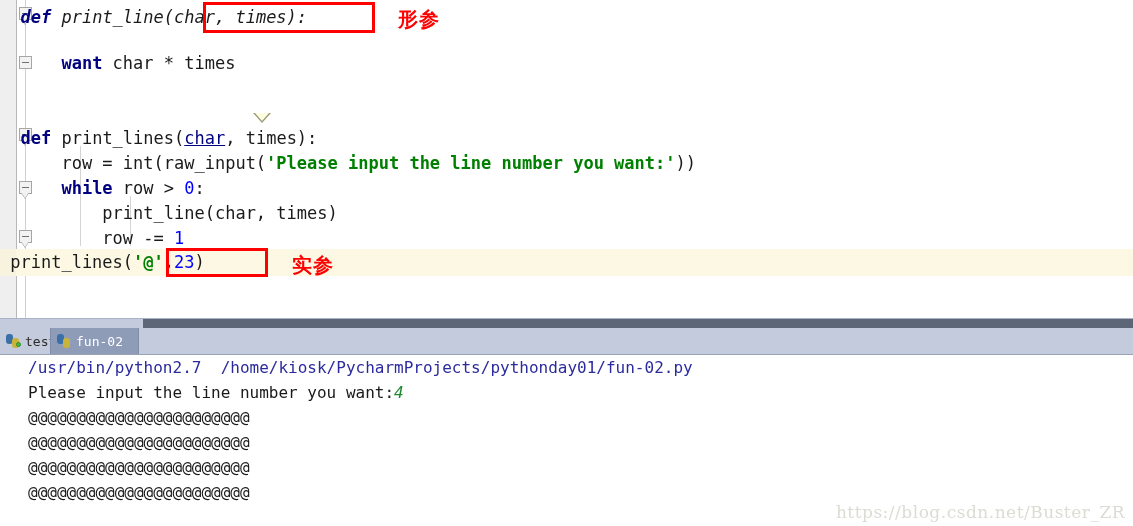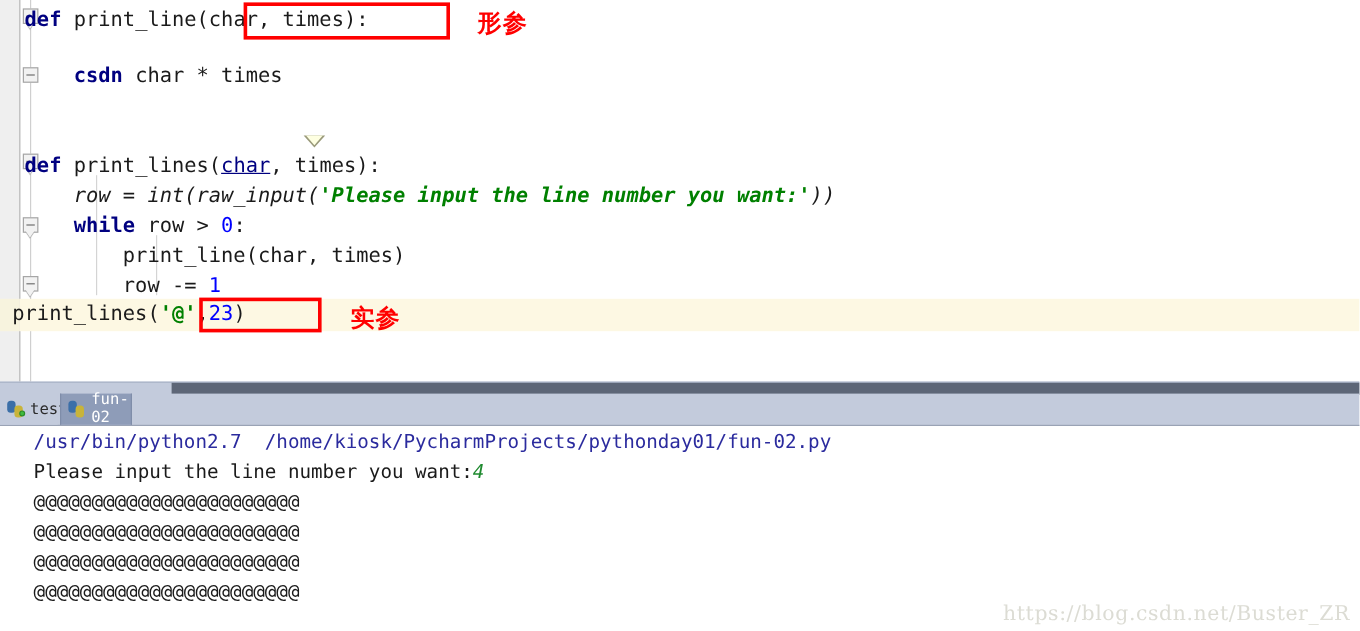--- a/index.html
+++ b/index.html
@@ -179,21 +179,21 @@
     padding: 0 10px 0 6px;
     font-family: "DejaVu Sans Mono", "Liberation Mono", monospace;
     font-size: 13px;
     color: #2b2b2b;
   }
   .run-tab.inactive {
     left: 0; width: 48px;
     background: #c3cbdc;
   }
   .run-tab.active {
-    left: 50px; width: 60px;
+    left: 50px; width: 89px;
     background: #8e9cb8;
     color: #ffffff;
     border-left: 1px solid #7f8da9;
     border-right: 1px solid #7f8da9;
   }
   .py-icon {
     position: relative;
     width: 14px; height: 14px;
     margin-right: 5px;
     flex: none;
@@ -289,24 +289,24 @@
       <div class="tip"></div>
   </div>
 
   <div id="current-line-gutter-hl"></div>
   <div id="current-line-highlight"></div>
 
   <div class="indent-guide" style="left:80px; top:146px; height:100px;"></div>
   <div class="indent-guide" style="left:130px; top:196px; height:50px;"></div>
 
   <div id="code-lines">
-      <div class="code-line" style="top: 5px;"><span class="plain">  </span><span class="kw">def</span><span class="plain"> print_line(char, times):</span></div>
-      <div class="code-line" style="top: 51px;"><span class="plain">      </span><span class="kw">csdn</span><span class="plain"> char * times</span></div>
+      <div class="code-line" style="top: 5px; font-style: italic;"><span class="plain">  </span><span class="kw">def</span><span class="plain"> print_line(char, times):</span></div>
+      <div class="code-line" style="top: 51px;"><span class="plain">      </span><span class="kw">want</span><span class="plain"> char * times</span></div>
       <div class="code-line" style="top: 126px;"><span class="plain">  </span><span class="kw">def</span><span class="plain"> print_lines(</span><span class="param-link">char</span><span class="plain">, times):</span></div>
-      <div class="code-line" style="top: 151px; font-style: italic;"><span class="plain">      row = int(raw_input(</span><span class="str">'Please input the line number you want:'</span><span class="plain">))</span></div>
+      <div class="code-line" style="top: 151px;"><span class="plain">      row = int(raw_input(</span><span class="str">'Please input the line number you want:'</span><span class="plain">))</span></div>
       <div class="code-line" style="top: 176px;"><span class="plain">      </span><span class="kw">while</span><span class="plain"> row &gt; </span><span class="num">0</span><span class="plain">:</span></div>
       <div class="code-line" style="top: 201px;"><span class="plain">          print_line(char, times)</span></div>
       <div class="code-line" style="top: 226px;"><span class="plain">          row -= </span><span class="num">1</span></div>
       <div class="code-line" style="top: 250px;"><span class="plain"> print_lines(</span><span class="str">'@'</span><span class="plain">,</span><span class="num">23</span><span class="plain">)</span></div>
     </div>
 
   <div class="red-box" style="left:203px; top:2px; width:172px; height:31px;"></div>
   <div class="red-box" style="left:166px; top:248px; width:102px; height:29px;"></div>
 
   <div class="cn-annot" style="left:398px; top:6px;">形参</div>

